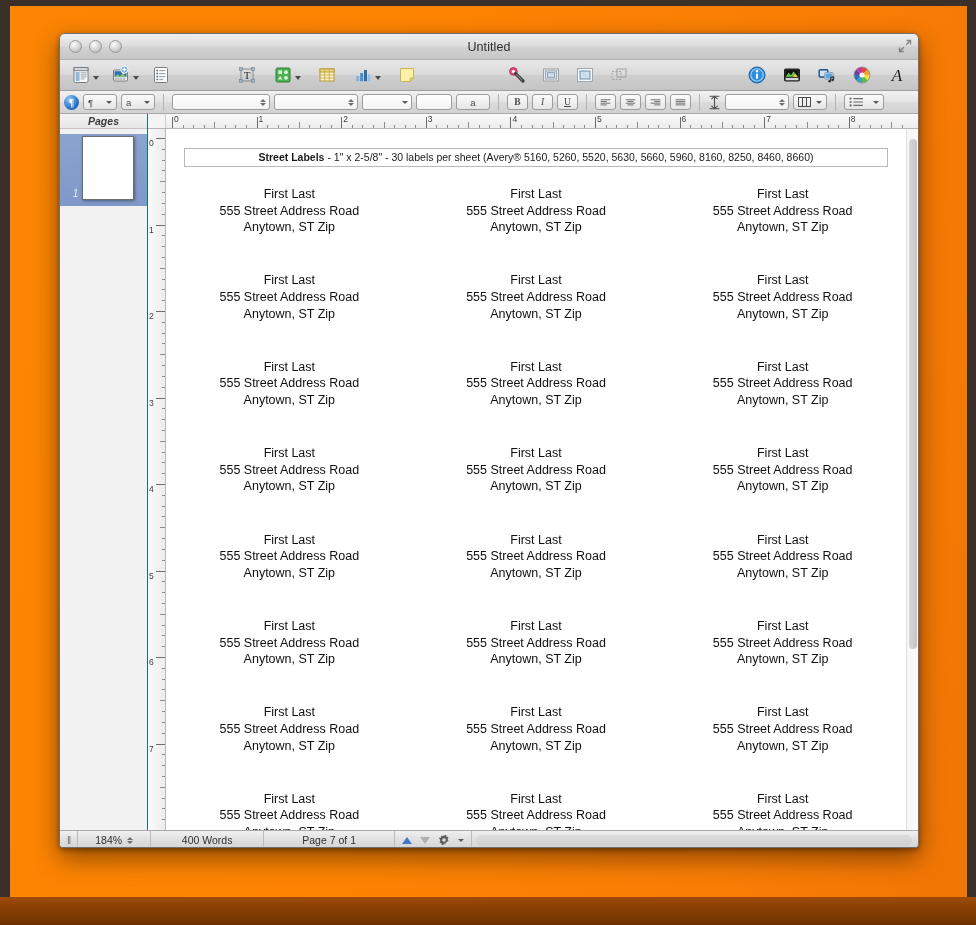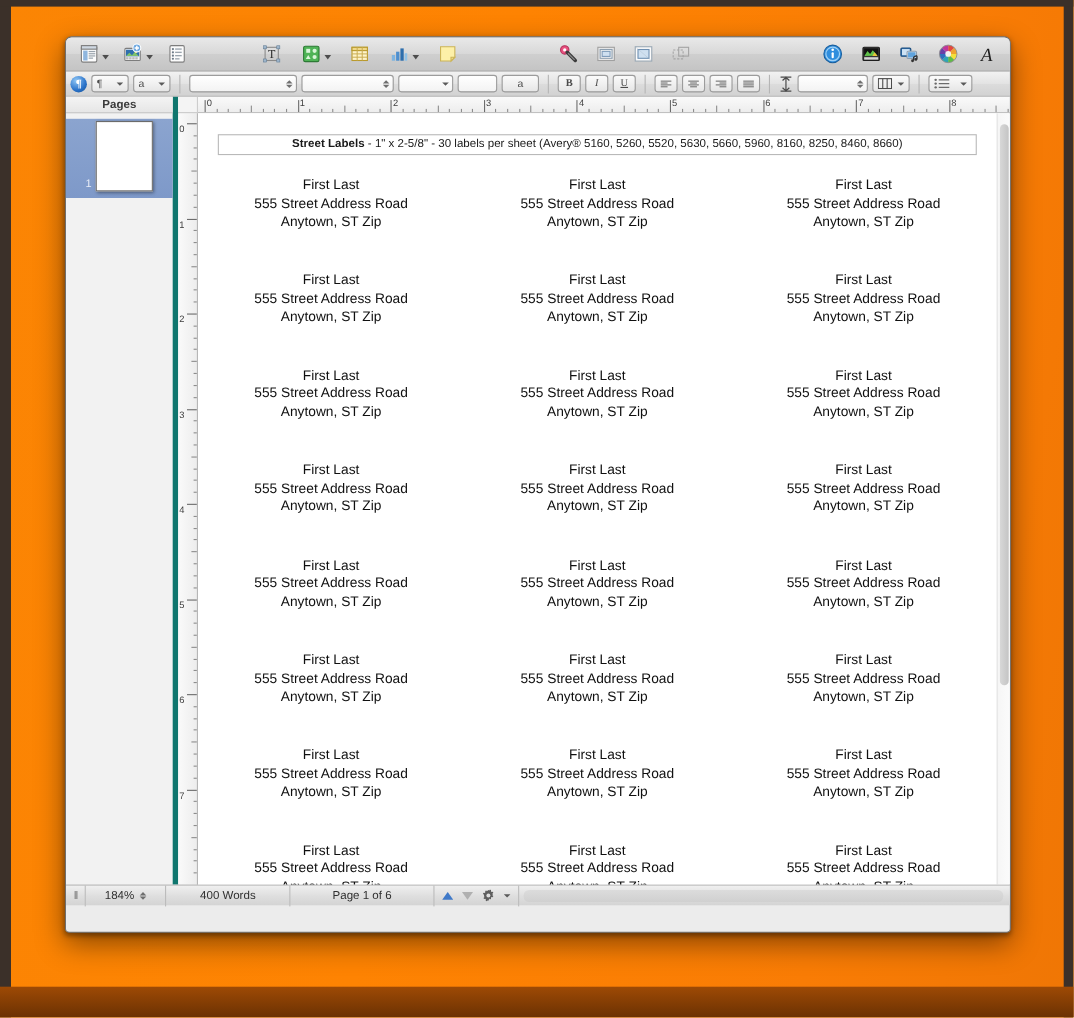--- a/index.html
+++ b/index.html
@@ -102,22 +102,22 @@
     font-family:"Liberation Serif",serif;
   }
   .bius{ width:21px; }
   .align-ico{ width:16px;height:11px; }
 
   
   #body{ display:flex; height:calc(815px - 26px - 31px - 23px - 19px); }
 
   
   #sidebar{
-    width:102px; background:#f2f2f2; border-right:5px solid #0f766e;
-    display:flex; flex-direction:column;
+    width:88px; background:#f2f2f2; border-right:1px solid #0f766e;
+    display:flex; flex-direction:column;font-style:italic;
   }
   #sidebar-head{
     height:15px; font-size:10.5px; font-weight:bold; color:#3a3a3a;
     text-align:center; line-height:15px;
     background:linear-gradient(180deg,#f4f4f4,#e6e6e6);
     border-bottom:1px solid #c4c4c4;
   }
   .page-thumb-wrap{
     margin:5px 0 0 0; padding:7px 0 6px 0;
     background:linear-gradient(180deg,#8ba4cf,#7e99c9);
@@ -205,20 +205,34 @@
 </head>
 <body>
 
 <div id="desktop">
   <div class="edge-right"></div>
   <div class="edge-bottom"></div>
 </div>
 
 <div id="window">
 
+  <div id="titlebar">
+    <div class="lights">
+      <div class="light"></div>
+      <div class="light"></div>
+      <div class="light"></div>
+    </div>
+    <div id="win-title">Untitled</div>
+    <svg class="fullscreen-ico" viewBox="0 0 14 14">
+      <path d="M8.5 1.5h4v4" stroke="#555" stroke-width="1.4" fill="none"></path>
+      <path d="M12.3 1.7L8.2 5.8" stroke="#555" stroke-width="1.4"></path>
+      <path d="M5.5 12.5h-4v-4" stroke="#555" stroke-width="1.4" fill="none"></path>
+      <path d="M1.7 12.3l4.1-4.1" stroke="#555" stroke-width="1.4"></path>
+    </svg>
+  </div>
 
   <div id="toolbar">
     <div class="tb-group" style="margin-left:8px;gap:6px;">
       <div class="tb-item">
         <svg class="tb-ico" viewBox="0 0 20 20">
           <rect x="3" y="2.5" width="14" height="15" rx="1.5" fill="#fdfdfd" stroke="#7d7d7d"></rect>
           <rect x="3" y="2.5" width="14" height="3.2" fill="#cfd8e2" stroke="#7d7d7d"></rect>
           <rect x="4.6" y="7" width="4" height="9" fill="#8fb6de"></rect>
           <g fill="#9aa4ad">
               <rect x="9.6" y="7.3" width="6" height="1.1"></rect>
@@ -831,21 +845,21 @@
     <div class="sb-cell" style="width:72px;justify-content:center;">
       <span>184%</span>
       <span class="stepper">
           <i class="up"></i>
           <i class="dn"></i>
         </span>
     </div>
     <div class="sb-sep"></div>
     <div class="sb-cell" style="width:112px;justify-content:center;">400 Words</div>
     <div class="sb-sep"></div>
-    <div class="sb-cell" style="width:130px;justify-content:center;">Page 1 of 6</div>
+    <div class="sb-cell" style="width:130px;justify-content:center;">Page 7 of 1</div>
     <div class="sb-sep"></div>
     <div class="sb-cell" style="gap:8px;">
       <span class="tri-up"></span>
       <span class="tri-dn"></span>
       <svg style="width:12px;height:12px;" viewBox="0 0 12 12">
         <path d="M6 1.2l.9.25.55-.8 1 .6-.2.95.7.7.95-.2.6 1-.8.55.25.9-.25.9.8.55-.6 1-.95-.2-.7.7.2.95-1 .6-.55-.8L6 10.8l-.9-.25-.55.8-1-.6.2-.95-.7-.7-.95.2-.6-1 .8-.55L2.05 6l-.25-.9-.8-.55.6-1 .95.2.7-.7-.2-.95 1-.6.55.8z" fill="#5f5f5f"></path>
         <circle cx="6" cy="6" r="1.8" fill="#dedede"></circle>
       </svg>
       <span class="mini-caret"></span>
     </div>

